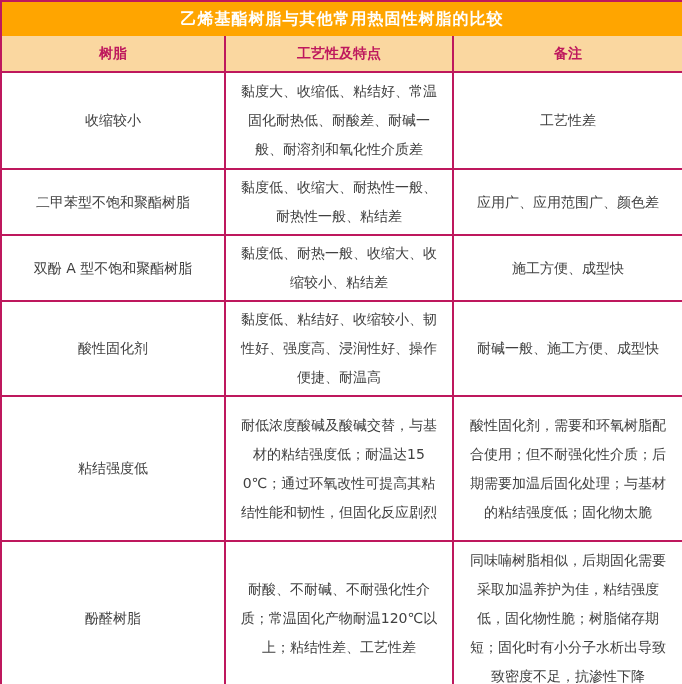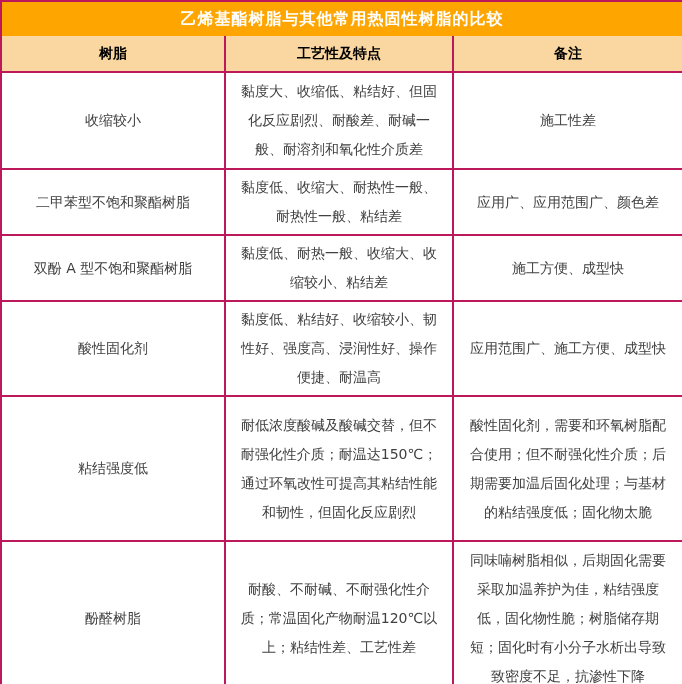--- a/index.html
+++ b/index.html
@@ -40,21 +40,21 @@
     height: 35px;
     line-height: 1.2;
     letter-spacing: 1px;
     border-bottom: none;
   }
   tr.header-row th {
     background: #FAD7A0;
     font-weight: bold;
     font-size: 14px;
     height: 33px;
-    color: #000000;
+    color: #be185d;
     border-top: none;
   }
   col.c1 { width: 224px; }
   col.c2 { width: 228px; }
   col.c3 { width: 230px; }
   tr.r1 { height: 97px; }
   tr.r2 { height: 63px; }
   tr.r3 { height: 64px; }
   tr.r4 { height: 93px; }
   tr.r5 { height: 145px; }
@@ -75,41 +75,41 @@
       <tr class="title-row">
         <td colspan="3">乙烯基酯树脂与其他常用热固性树脂的比较</td>
       </tr>
       <tr class="header-row">
         <th>树脂</th>
         <th>工艺性及特点</th>
         <th>备注</th>
       </tr>
       <tr class="r1">
         <td>收缩较小</td>
-        <td>黏度大、收缩低、粘结好、但固化反应剧烈、耐酸差、耐碱一般、耐溶剂和氧化性介质差</td>
-        <td>施工性差</td>
+        <td>黏度大、收缩低、粘结好、常温固化耐热低、耐酸差、耐碱一般、耐溶剂和氧化性介质差</td>
+        <td>工艺性差</td>
       </tr>
       <tr class="r2">
         <td>二甲苯型不饱和聚酯树脂</td>
         <td>黏度低、收缩大、耐热性一般、耐热性一般、粘结差</td>
         <td>应用广、应用范围广、颜色差</td>
       </tr>
       <tr class="r3">
         <td>双酚 A 型不饱和聚酯树脂</td>
         <td>黏度低、耐热一般、收缩大、收缩较小、粘结差</td>
         <td>施工方便、成型快</td>
       </tr>
       <tr class="r4">
         <td>酸性固化剂</td>
         <td>黏度低、粘结好、收缩较小、韧性好、强度高、浸润性好、操作便捷、耐温高</td>
-        <td>应用范围广、施工方便、成型快</td>
+        <td>耐碱一般、施工方便、成型快</td>
       </tr>
       <tr class="r5">
         <td>粘结强度低</td>
-        <td>耐低浓度酸碱及酸碱交替，但不耐强化性介质；耐温达150℃；通过环氧改性可提高其粘结性能和韧性，但固化反应剧烈</td>
+        <td>耐低浓度酸碱及酸碱交替，与基材的粘结强度低；耐温达150℃；通过环氧改性可提高其粘结性能和韧性，但固化反应剧烈</td>
         <td>酸性固化剂，需要和环氧树脂配合使用；但不耐强化性介质；后期需要加温后固化处理；与基材的粘结强度低；固化物太脆</td>
       </tr>
       <tr class="r6">
         <td>酚醛树脂</td>
         <td>耐酸、不耐碱、不耐强化性介质；常温固化产物耐温120℃以上；粘结性差、工艺性差</td>
         <td>同味喃树脂相似，后期固化需要采取加温养护为佳，粘结强度低，固化物性脆；树脂储存期短；固化时有小分子水析出导致致密度不足，抗渗性下降</td>
       </tr>
     </tbody>
   </table>
 </div>

